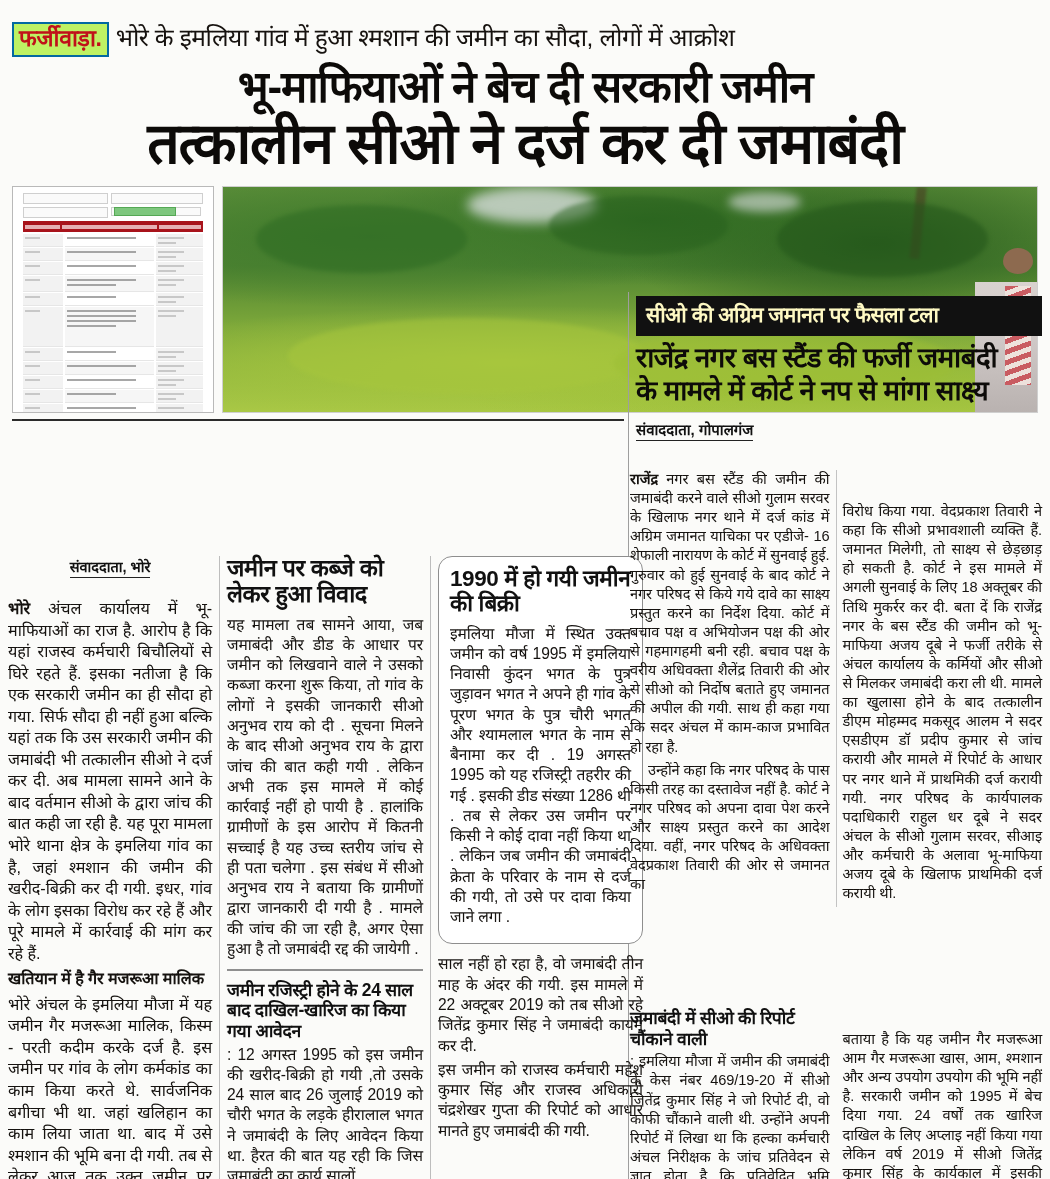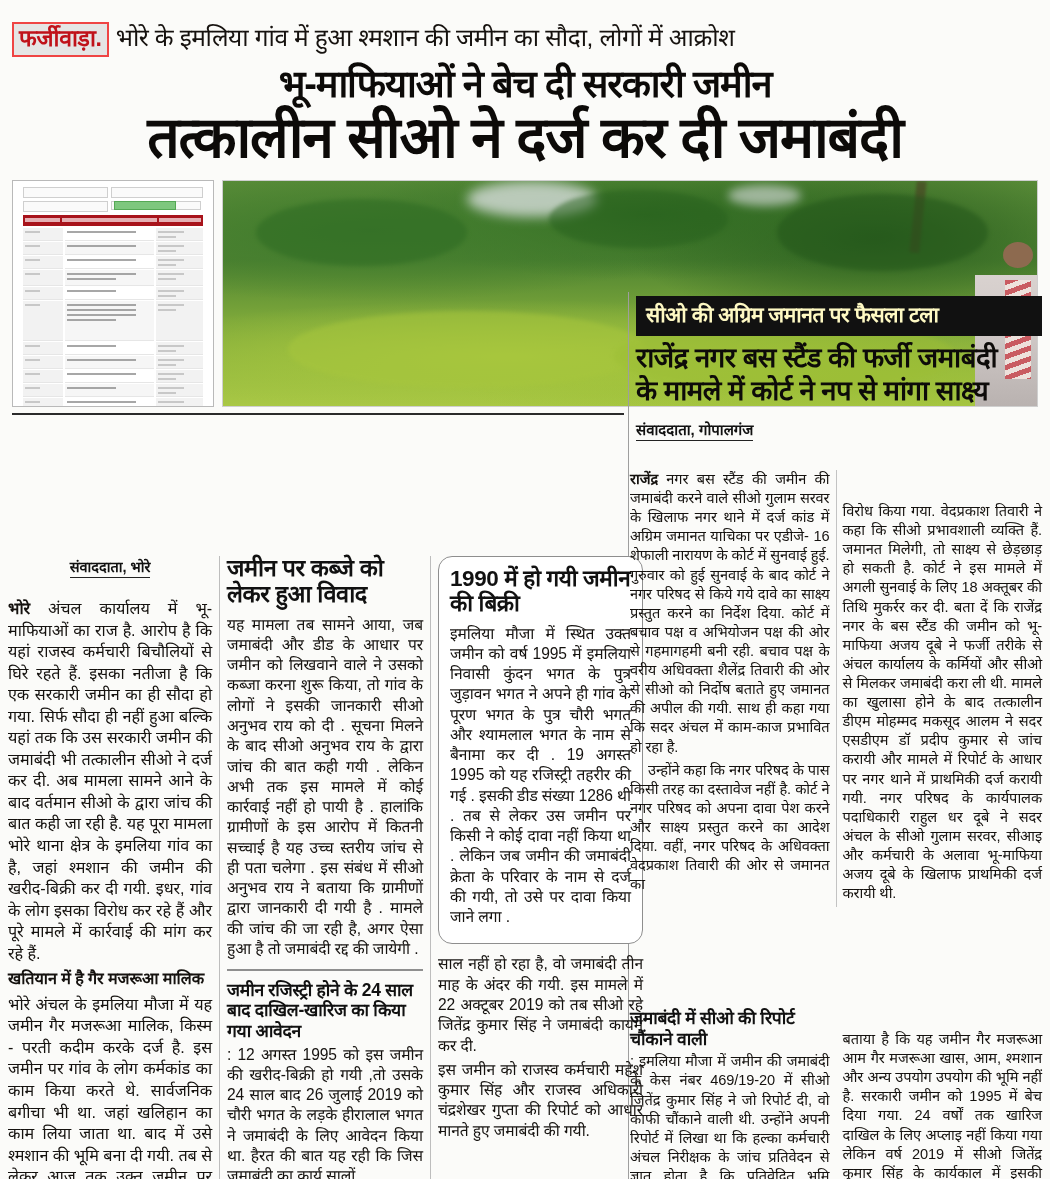--- a/index.html
+++ b/index.html
@@ -8,36 +8,36 @@
     background:#fbfbf9;
     font-family:"Liberation Sans", sans-serif;
     color:#111;
     overflow:hidden;
   }
   .page{position:relative;width:1050px;height:1179px;box-sizing:border-box;padding:0 8px;}
 
   
   .kicker-row{display:flex;align-items:baseline;gap:7px;padding:22px 4px 0 4px;}
   .kicker-tag{
-    background:#e5e5e5;color:#c0121a;border:2px solid #ef4444;
+    background:#bef264;color:#c0121a;border:2px solid #0369a1;
     font-weight:bold;font-size:23px;line-height:1;padding:3px 5px 5px 5px;
     white-space:nowrap;letter-spacing:-0.3px;
   }
   .kicker-text{font-size:24.5px;font-weight:normal;line-height:1.15;color:#16120f;letter-spacing:-0.4px;}
 
   
   .headline{margin:8px 2px 0 2px;}
   .hl-line{
     font-weight:bold;color:#0c0a08;
     font-size:57px;line-height:1.02;letter-spacing:-1.2px;
     white-space:nowrap;
     transform:scaleX(1.0);
     text-align:center;
   }
-  .hl-line.l1{font-size:38px;}
+  .hl-line.l1{font-size:44px;}
   .hl-line.l2{font-size:57px;margin-top:4px;}
 
   
   .media{display:flex;gap:8px;margin:14px 4px 0 4px;align-items:flex-start;}
   .doc-shot{width:200px;height:225px;border:1px solid #b9b9b9;background:#fff;flex:0 0 auto;position:relative;overflow:hidden;}
   .doc-inner{position:absolute;inset:6px 10px;background:#fff;}
   .doc-toprow{display:flex;gap:3px;margin-bottom:3px;}
   .doc-cell{height:9px;border:1px solid #cfcfcf;background:#fafafa;}
   .doc-pill{height:7px;background:#7ec77e;border:1px solid #55a855;}
   .doc-hdr{background:#a8131b;height:11px;display:flex;gap:2px;align-items:center;padding:0 2px;margin:3px 0 2px 0;}

